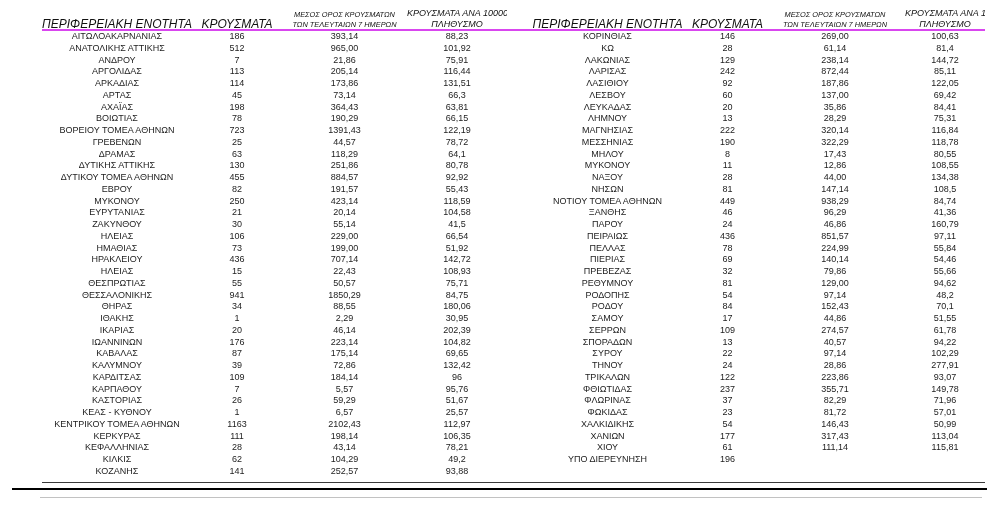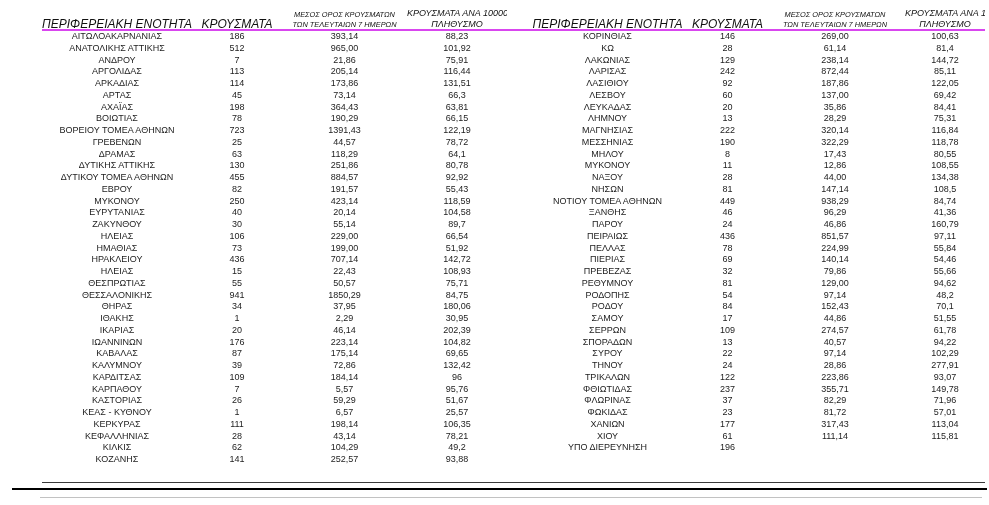--- a/index.html
+++ b/index.html
@@ -241,34 +241,34 @@
           <td>423,14</td>
           <td>118,59</td>
           <td></td>
           <td>ΝΟΤΙΟΥ ΤΟΜΕΑ ΑΘΗΝΩΝ</td>
           <td>449</td>
           <td>938,29</td>
           <td>84,74</td>
         </tr>
         <tr>
           <td>ΕΥΡΥΤΑΝΙΑΣ</td>
-          <td>40</td>
+          <td>21</td>
           <td>20,14</td>
           <td>104,58</td>
           <td></td>
           <td>ΞΑΝΘΗΣ</td>
           <td>46</td>
           <td>96,29</td>
           <td>41,36</td>
         </tr>
         <tr>
           <td>ΖΑΚΥΝΘΟΥ</td>
           <td>30</td>
           <td>55,14</td>
-          <td>89,7</td>
+          <td>41,5</td>
           <td></td>
           <td>ΠΑΡΟΥ</td>
           <td>24</td>
           <td>46,86</td>
           <td>160,79</td>
         </tr>
         <tr>
           <td>ΗΛΕΙΑΣ</td>
           <td>106</td>
           <td>229,00</td>
@@ -330,21 +330,21 @@
           <td>84,75</td>
           <td></td>
           <td>ΡΟΔΟΠΗΣ</td>
           <td>54</td>
           <td>97,14</td>
           <td>48,2</td>
         </tr>
         <tr>
           <td>ΘΗΡΑΣ</td>
           <td>34</td>
-          <td>37,95</td>
+          <td>88,55</td>
           <td>180,06</td>
           <td></td>
           <td>ΡΟΔΟΥ</td>
           <td>84</td>
           <td>152,43</td>
           <td>70,1</td>
         </tr>
         <tr>
           <td>ΙΘΑΚΗΣ</td>
           <td>1</td>
@@ -436,20 +436,31 @@
         <tr>
           <td>ΚΕΑΣ - ΚΥΘΝΟΥ</td>
           <td>1</td>
           <td>6,57</td>
           <td>25,57</td>
           <td></td>
           <td>ΦΩΚΙΔΑΣ</td>
           <td>23</td>
           <td>81,72</td>
           <td>57,01</td>
+        </tr>
+        <tr>
+          <td>ΚΕΝΤΡΙΚΟΥ ΤΟΜΕΑ ΑΘΗΝΩΝ</td>
+          <td>1163</td>
+          <td>2102,43</td>
+          <td>112,97</td>
+          <td></td>
+          <td>ΧΑΛΚΙΔΙΚΗΣ</td>
+          <td>54</td>
+          <td>146,43</td>
+          <td>50,99</td>
         </tr>
         <tr>
           <td>ΚΕΡΚΥΡΑΣ</td>
           <td>111</td>
           <td>198,14</td>
           <td>106,35</td>
           <td></td>
           <td>ΧΑΝΙΩΝ</td>
           <td>177</td>
           <td>317,43</td>

